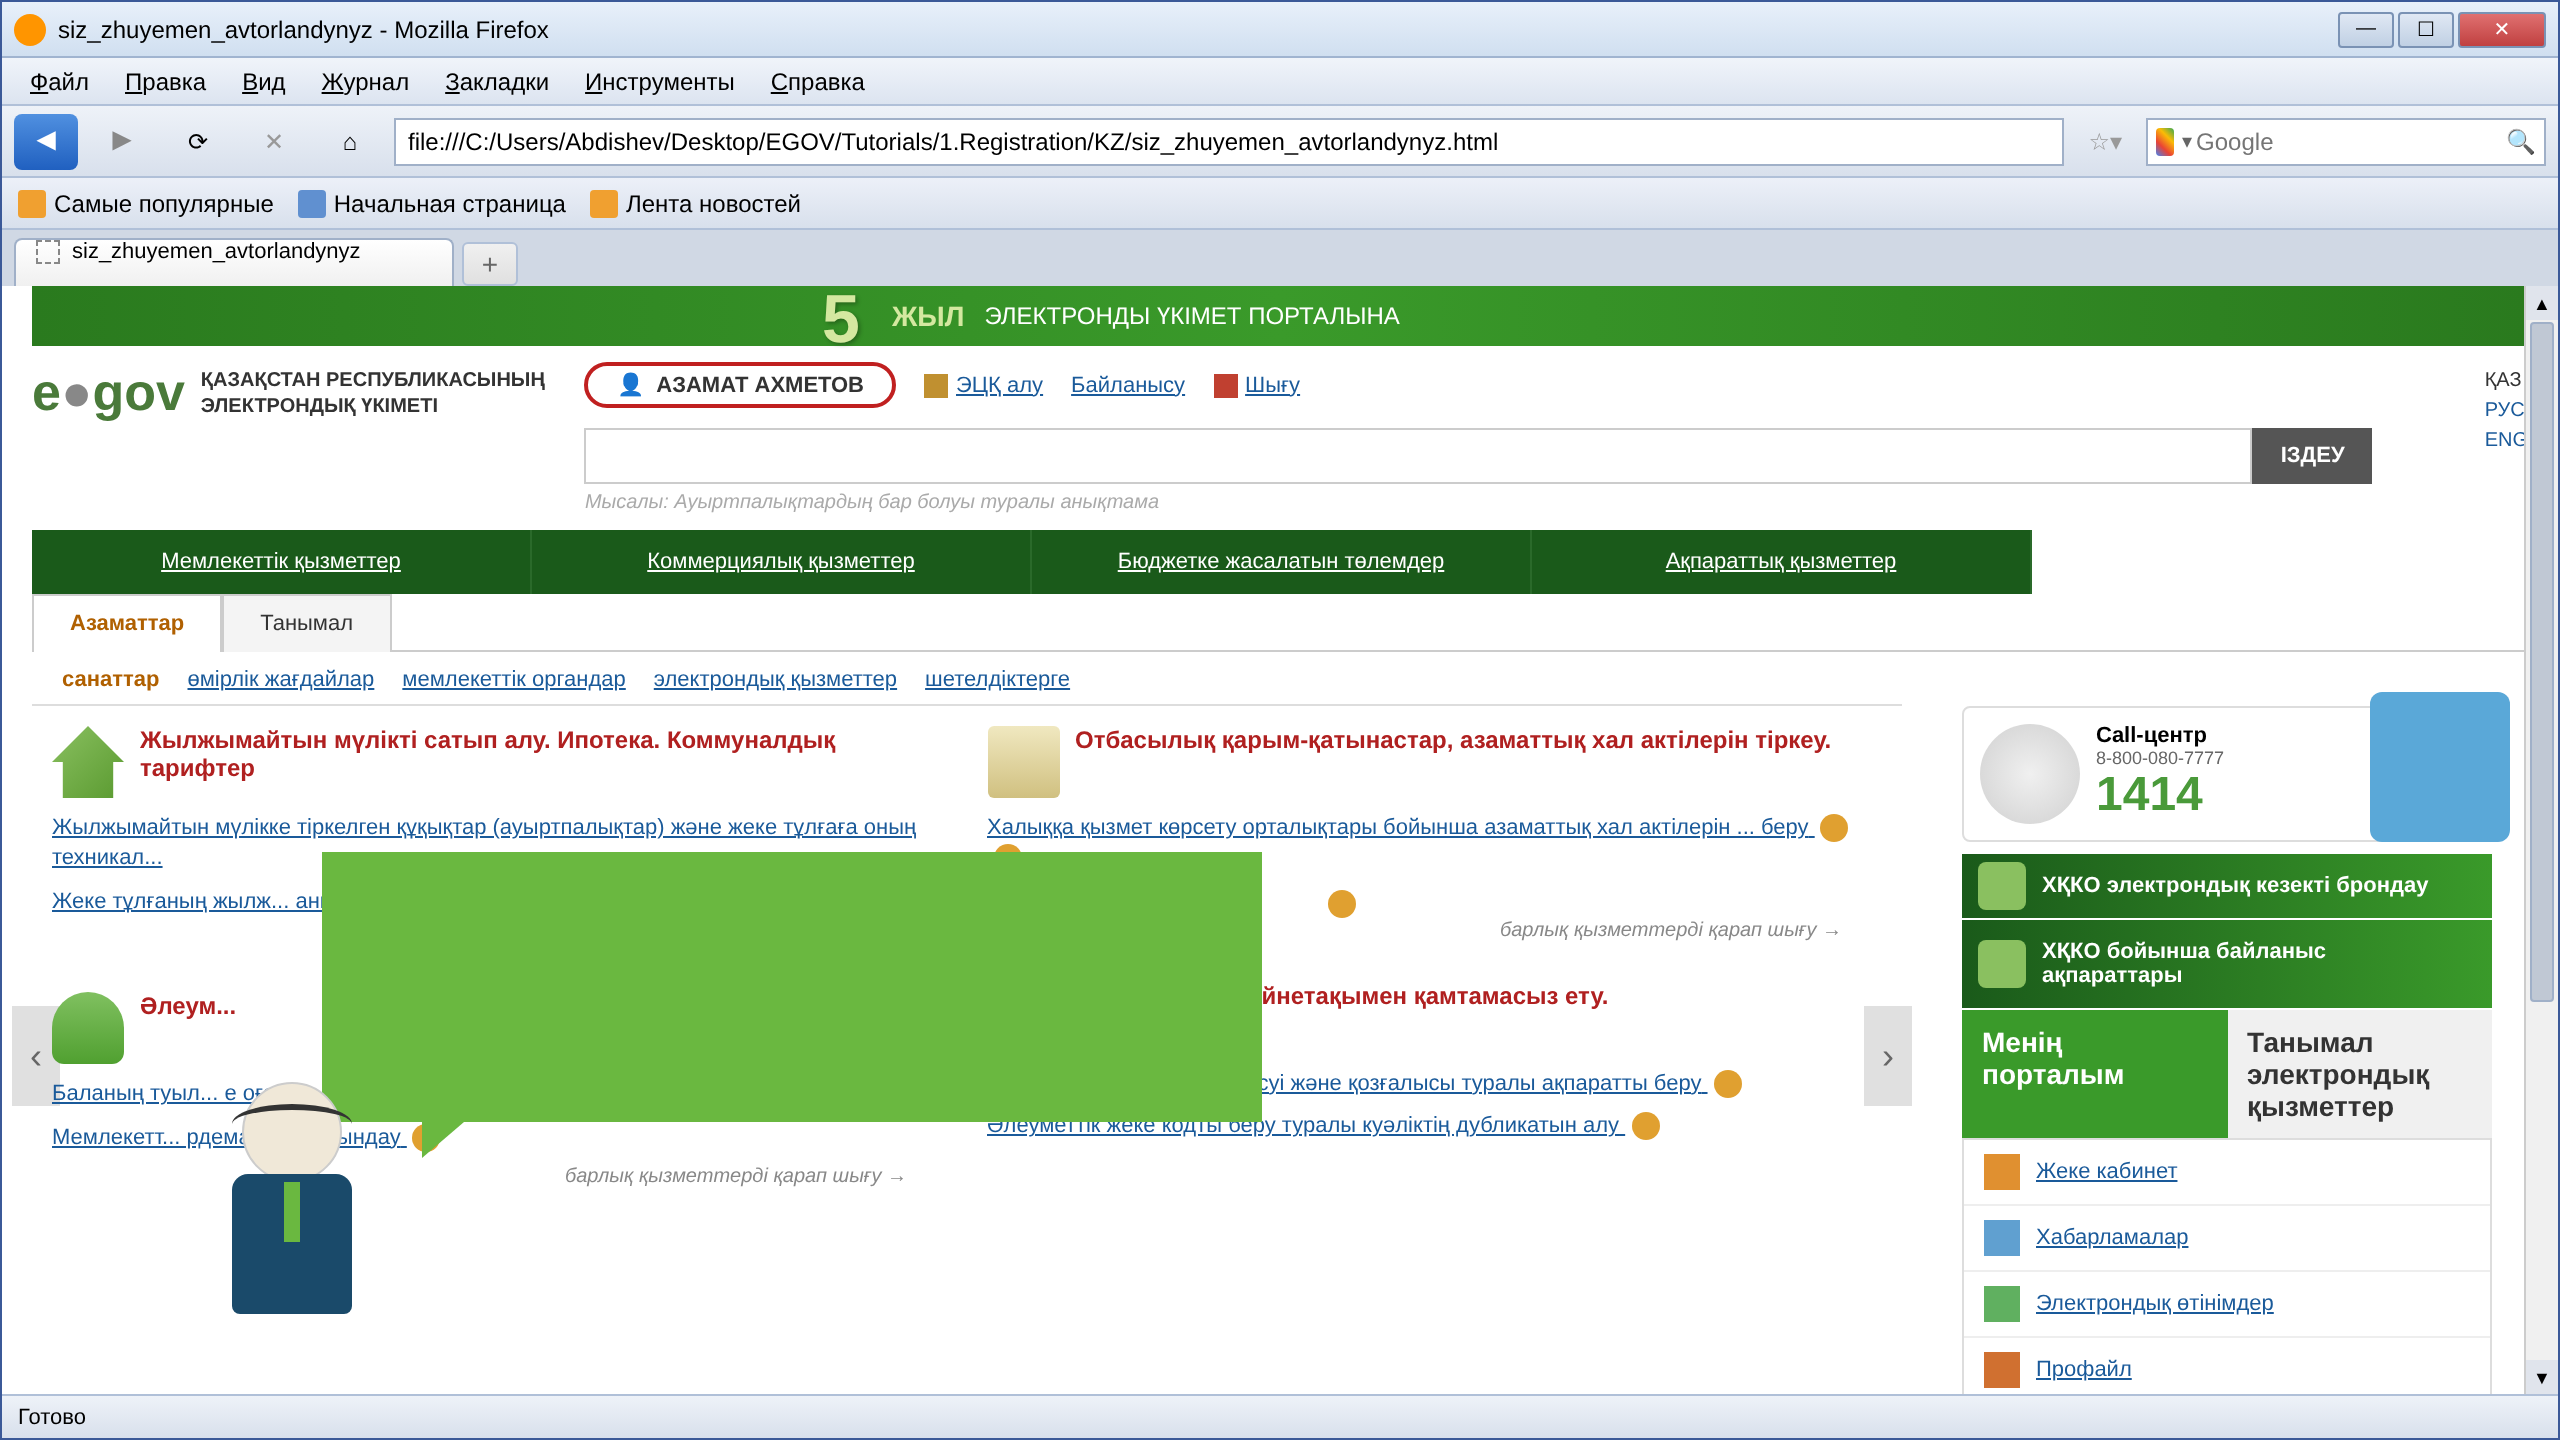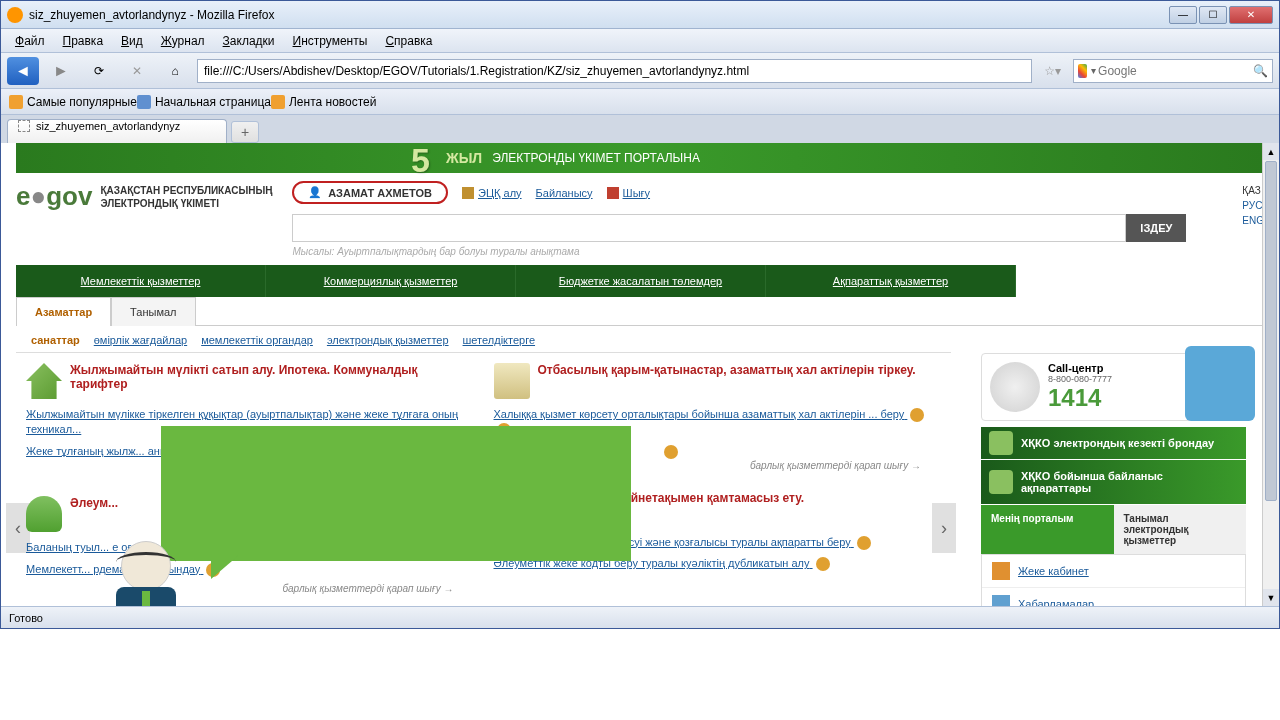--- a/index.html
+++ b/index.html
@@ -1,19 +1,19 @@
 <!DOCTYPE html>
 <html><head>
 <meta charset="utf-8">
 <style>
 * { margin: 0; padding: 0; box-sizing: border-box; }
 body { font-family: Tahoma, Arial, sans-serif; font-size: 12px; background: #fff; overflow: hidden; }
 
 
-.window { width: 1280px; height: 629px; background: linear-gradient(to bottom, #d7e4f2, #cdd9e8); border: 1px solid #3b5998; display: flex; flex-direction: column; }
+.window { width: 1280px; height: 720px; background: linear-gradient(to bottom, #d7e4f2, #cdd9e8); border: 1px solid #3b5998; display: flex; flex-direction: column; }
 .titlebar { height: 28px; background: linear-gradient(to bottom, #e8f0fa, #d0dff0); display: flex; align-items: center; padding: 0 6px; border-bottom: 1px solid #a0b4d0; }
 .titlebar-icon { width: 16px; height: 16px; background: #ff9500; border-radius: 50%; margin-right: 6px; }
 .titlebar-text { flex: 1; font-size: 12px; color: #000; }
 .titlebar-buttons { display: flex; gap: 2px; }
 .tb-btn { width: 28px; height: 18px; background: linear-gradient(to bottom, #e0e8f4, #c0d0e4); border: 1px solid #7a92b4; border-radius: 2px; display: flex; align-items: center; justify-content: center; font-size: 10px; cursor: pointer; }
 .tb-btn.close { background: linear-gradient(to bottom, #e07070, #c04040); color: #fff; width: 44px; }
 
 
 .menubar { height: 24px; background: linear-gradient(to bottom, #f0f4fa, #dce4f0); display: flex; align-items: center; padding: 0 6px; gap: 2px; border-bottom: 1px solid #b0c0d8; }
 .menu-item { padding: 3px 8px; cursor: pointer; font-size: 12px; }
@@ -24,21 +24,21 @@
 .nav-btn { width: 32px; height: 28px; display: flex; align-items: center; justify-content: center; cursor: pointer; border-radius: 3px; }
 .nav-back { background: linear-gradient(to bottom, #5090e0, #2060c0); color: #fff; border-radius: 4px; font-size: 16px; }
 .nav-fwd { color: #888; font-size: 16px; }
 .url-input { flex: 1; height: 24px; border: 1px solid #a0b0c8; background: #fff; padding: 0 6px; font-size: 12px; }
 .star-icon { color: #999; margin: 0 6px; cursor: pointer; }
 .search-box { width: 200px; height: 24px; border: 1px solid #a0b0c8; background: #fff; display: flex; align-items: center; padding: 0 4px; }
 .search-box input { border: none; flex: 1; font-size: 12px; color: #888; outline: none; }
 .search-icon-g { width: 14px; height: 14px; margin-right: 4px; }
 
 
-.bookmarks { height: 26px; background: linear-gradient(to bottom, #ecf0f8, #d8e0ec); display: flex; align-items: center; padding: 0 8px; gap: 0; border-bottom: 1px solid #b0c0d8; }
+.bookmarks { height: 26px; background: linear-gradient(to bottom, #ecf0f8, #d8e0ec); display: flex; align-items: center; padding: 0 8px; gap: 12px; border-bottom: 1px solid #b0c0d8; }
 .bm-item { display: flex; align-items: center; gap: 4px; cursor: pointer; font-size: 12px; }
 .bm-icon { width: 14px; height: 14px; background: #f0a030; border-radius: 2px; }
 
 
 .tabbar { height: 28px; background: #d0d8e4; display: flex; align-items: flex-end; padding: 0 6px; }
 .tab { height: 24px; background: linear-gradient(to bottom, #fff, #f0f0f0); border: 1px solid #a0b0c8; border-bottom: none; border-radius: 4px 4px 0 0; padding: 0 28px 0 10px; display: flex; align-items: flex-start; font-size: 11px; cursor: pointer; min-width: 220px; position: relative; }
 .tab-icon { width: 12px; height: 12px; border: 1px dashed #888; margin-right: 6px; }
 .tab-new { width: 28px; height: 22px; background: linear-gradient(to bottom, #f0f0f0, #e0e0e0); border: 1px solid #b0c0d8; border-radius: 3px; margin-left: 4px; display: flex; align-items: center; justify-content: center; font-size: 14px; color: #666; cursor: pointer; }
 
 
@@ -111,21 +111,21 @@
 .cc-text { flex: 1; }
 .cc-label { font-size: 11px; font-weight: bold; }
 .cc-num-sm { font-size: 9px; color: #666; }
 .cc-num { font-size: 24px; font-weight: bold; color: #4a9a3a; }
 .cc-agent { position: absolute; right: -10px; top: -8px; width: 70px; height: 75px; background: #5aa8d8; border-radius: 6px; }
 
 .side-banner { background: linear-gradient(to right, #1a5a1a, #3a9a2a); color: #fff; padding: 10px 10px 10px 40px; font-size: 11px; font-weight: bold; cursor: pointer; margin-bottom: 1px; position: relative; }
 .side-banner-icon { position: absolute; left: 8px; top: 50%; transform: translateY(-50%); width: 24px; height: 24px; background: #8ac060; border-radius: 4px; }
 
 .side-tabs { display: flex; }
-.side-tab { flex: 1; padding: 8px 10px; font-size: 10px; font-weight: bold; cursor: pointer; }
+.side-tab { flex: 1; padding: 8px 10px; font-size: 14px; font-weight: bold; cursor: pointer; }
 .side-tab.green { background: #3a9a2a; color: #fff; }
 .side-tab.gray { background: #f0f0f0; color: #333; }
 
 .side-list { border: 1px solid #ddd; }
 .side-item { display: flex; align-items: center; gap: 8px; padding: 7px 10px; border-bottom: 1px solid #eee; cursor: pointer; }
 .side-item-icon { width: 18px; height: 18px; flex-shrink: 0; }
 .side-item-text { font-size: 11px; color: #1a5a9a; text-decoration: underline; }
 
 
 .bubble { position: absolute; left: 160px; top: 283px; width: 470px; height: 135px; background: #6ab840; z-index: 10; }

